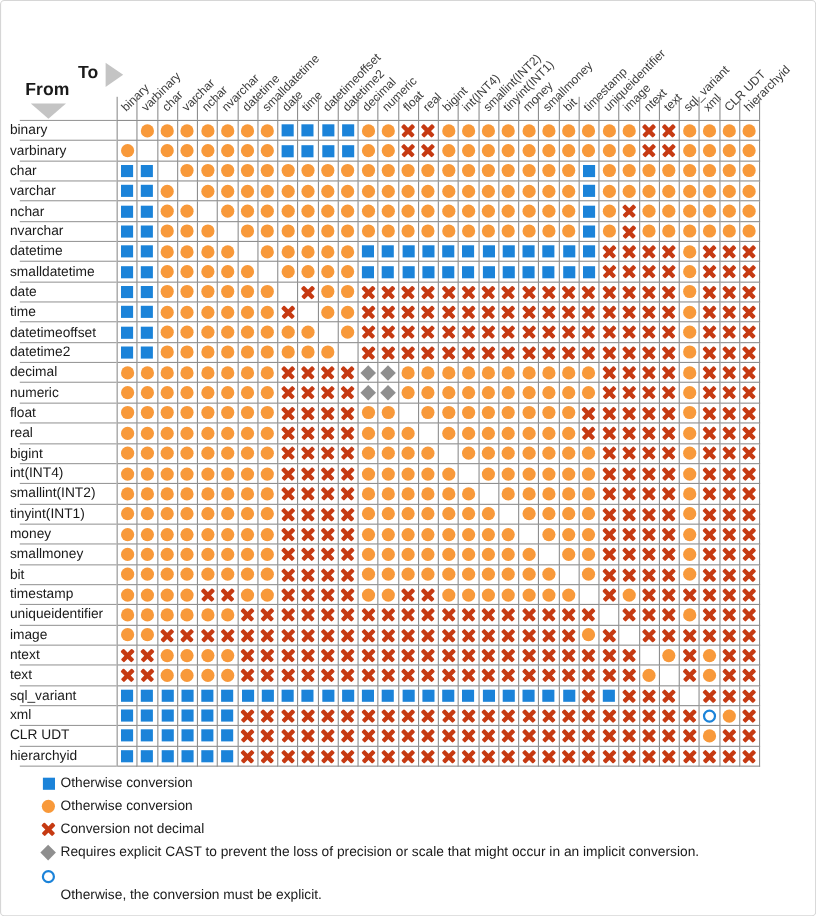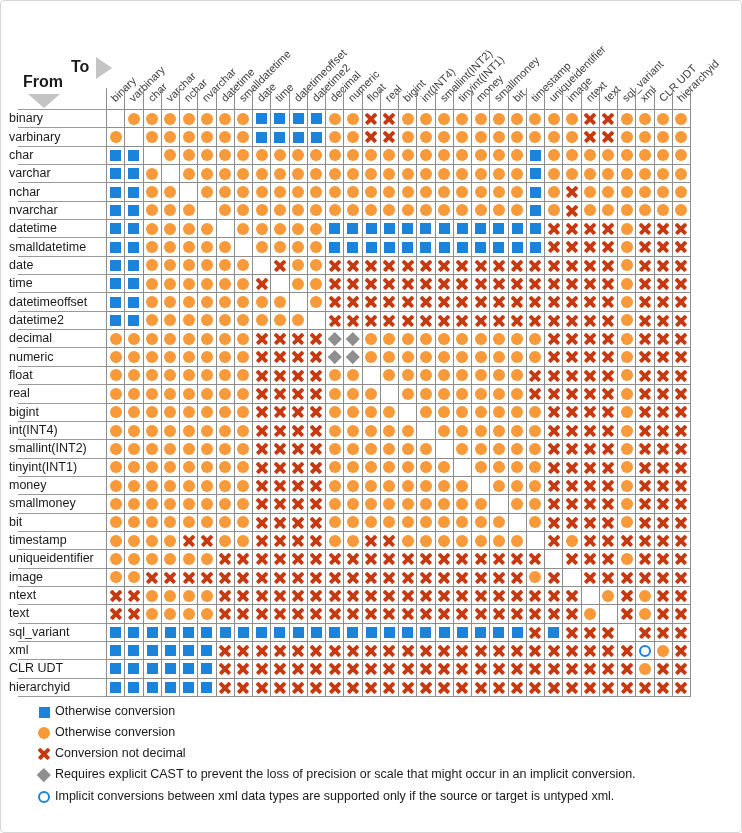--- a/index.html
+++ b/index.html
@@ -3303,17 +3303,17 @@
     <div class="legend-item" style="top:765px">
       <span class="legend-icon">
           <span class="sD"></span>
         </span>
       <span class="legend-text">Requires explicit CAST to prevent the loss of precision or scale that might occur in an implicit conversion.</span>
     </div>
     <div class="legend-item" style="top:787px">
       <span class="legend-icon">
           <span class="sU"></span>
         </span>
-      <span class="legend-text"><span>Implicit conversions between xml data types are supported only if the source or target is untyped xml.</span><br></span>
+      <span class="legend-text"><br><span>Otherwise, the conversion must be explicit.</span></span>
     </div>
   </div>
 
 </div>
 
 </body></html>

